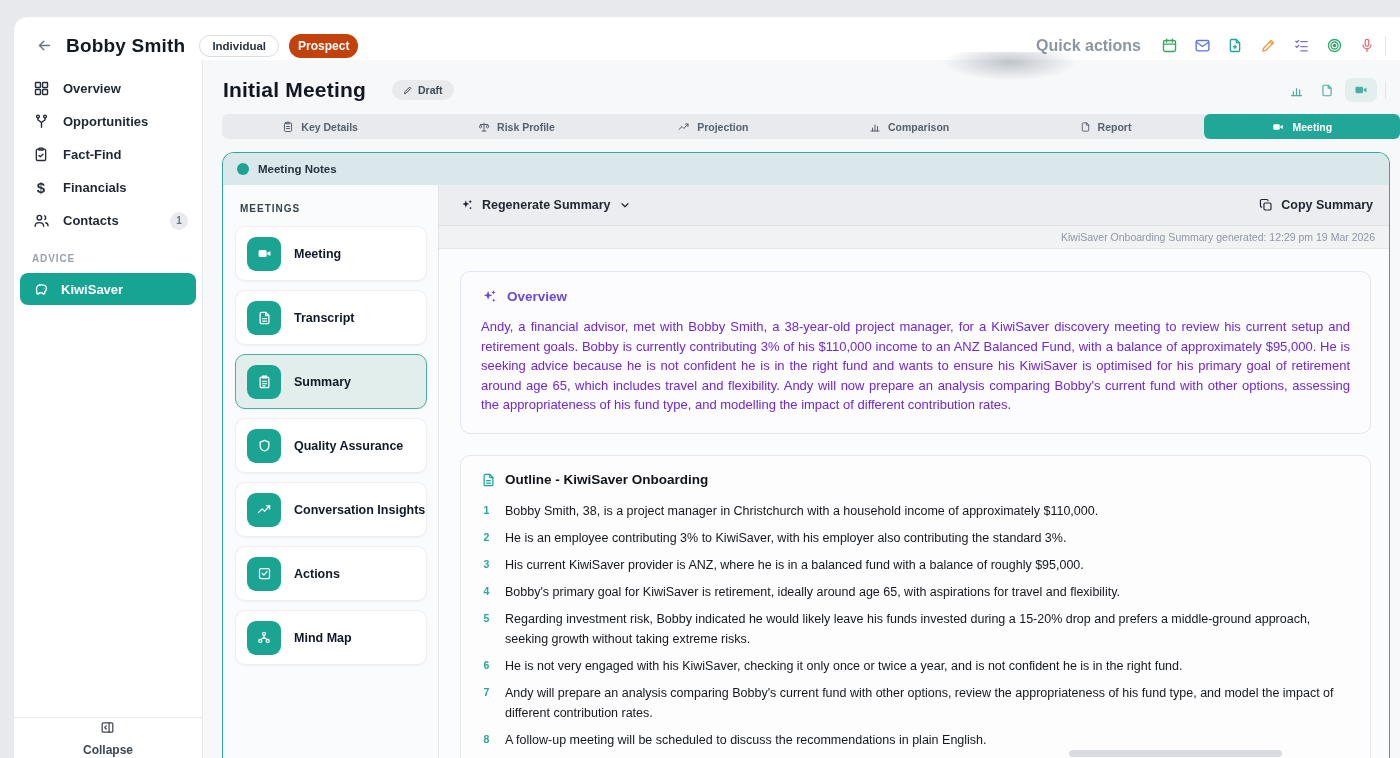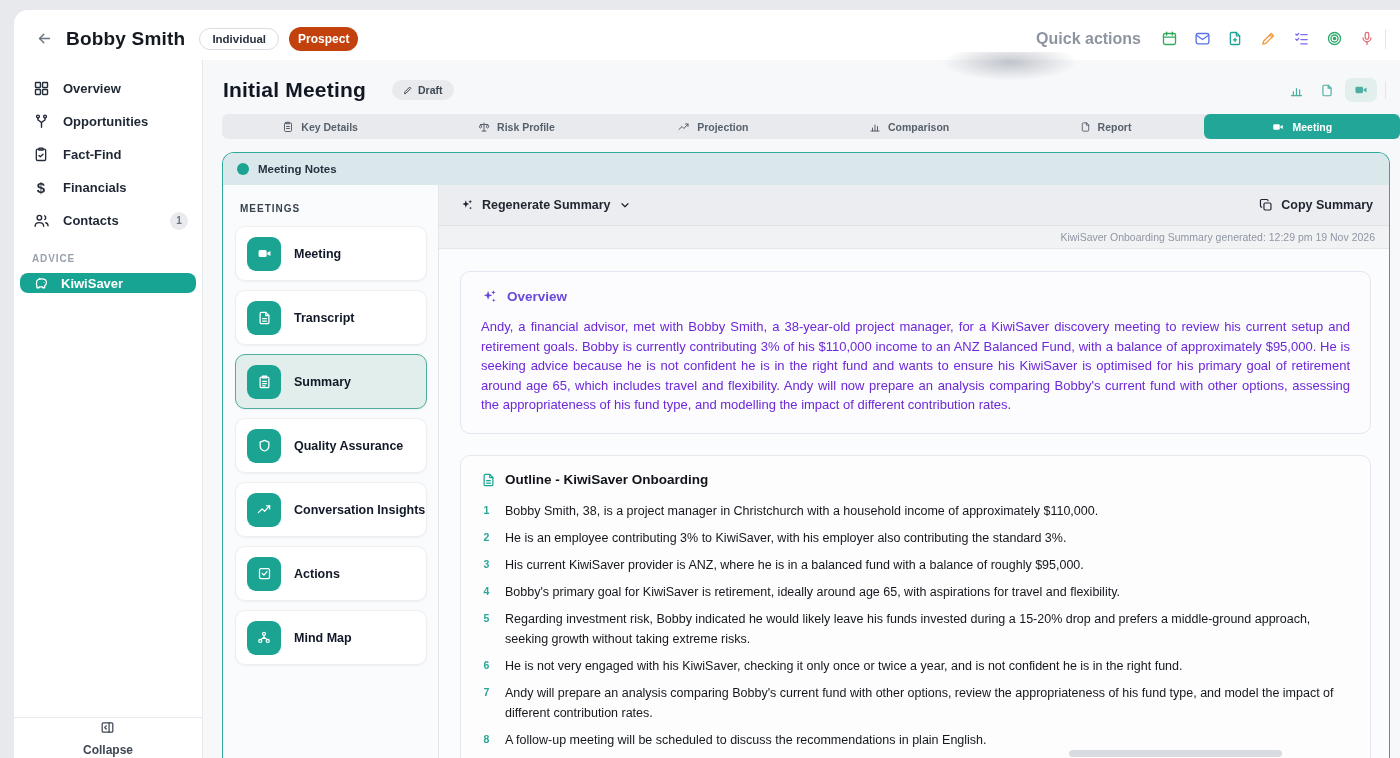--- a/index.html
+++ b/index.html
@@ -3,21 +3,21 @@
 <meta charset="utf-8">
 <style>
   * { margin:0; padding:0; box-sizing:border-box; }
   html,body { width:1400px; height:758px; overflow:hidden; }
   body { font-family:"Liberation Sans","DejaVu Sans",sans-serif; background:#E7E9ED; position:relative; color:#1E2733; }
   .page { position:absolute; inset:0; }
   button { font-family:inherit; background:none; border:none; cursor:pointer; color:inherit; }
   svg { display:block; }
 
   
-  .topbar { position:absolute; left:14px; top:10px; right:0; height:57px; background:#FFFFFF;
+  .topbar { position:absolute; left:14px; top:17px; right:0; height:57px; background:#FFFFFF;
             border-radius:14px 0 0 0; display:flex; align-items:center; padding:0 14px 0 16px; }
   .back-btn { width:28px; height:28px; display:grid; place-items:center; color:#6B7280; margin-right:8px; }
   .client-name { font-size:19px; font-weight:800; letter-spacing:.2px; color:#14181F; margin-right:14px; }
   .pill { border-radius:999px; font-weight:700; }
   .pill-outline { border:1px solid #D9DDE3; color:#2A3240; font-size:11.5px; padding:4px 12px; margin-right:10px; background:#fff; font-weight:700;}
   .pill-teal { background:#c2410c; color:#fff; font-size:12px; padding:5px 9px; }
   .tb-spacer { flex:1; }
   .qa-label { font-size:16px; color:#8D95A1; margin-right:16px; font-weight:600; }
   .qa-btn { width:24px; height:24px; display:grid; place-items:center; margin-right:9px; }
   .tb-div { width:1px; height:20px; background:#E3E6EA; margin-left:4px; }
@@ -25,21 +25,21 @@
   
   .sidebar { position:absolute; left:14px; top:60px; width:189px; bottom:0; background:#FFFFFF;
              border-right:1px solid #E6E8EC; padding-top:12px; }
   .nav-item { height:33px; display:flex; align-items:center; gap:13px; padding-left:18px;
               font-size:13px; font-weight:700; color:#1E2733; }
   .nav-item .nicon { width:18px; display:grid; place-items:center; color:#242D3A; }
   .nav-badge { margin-left:auto; margin-right:14px; background:#E9EBEE; color:#6A7380; font-size:10px;
                min-width:18px; height:18px; border-radius:999px; display:grid; place-items:center; font-weight:600; }
   .dollar-glyph { font-size:15px; font-weight:700; line-height:1; }
   .advice-label { margin:16px 0 9px 18px; font-size:10px; font-weight:800; color:#98A0AB; letter-spacing:.9px; }
-  .advice-item { margin:0 6px; height:20px; border-radius:8px; background:#18A492; color:#fff;
+  .advice-item { margin:0 6px; height:32px; border-radius:8px; background:#18A492; color:#fff;
                  display:flex; align-items:center; gap:11px; padding-left:13px; font-size:13px; font-weight:800; }
   .advice-item .nicon { color:#fff; }
   .collapse-row { position:absolute; left:0; right:0; bottom:0; height:41px; border-top:1px solid #E8EAED;
                   display:flex; align-items:center; justify-content:center; }
   .collapse-btn { display:flex; align-items:center; gap:8px; font-size:12px; font-weight:600; color:#3F4754;flex-direction:column; }
 
   
   .main { position:absolute; left:203px; top:60px; right:0; bottom:0; background:#F7F8FA; }
   .shadow-blob { position:absolute; left:722px; top:-8px; width:170px; height:40px; pointer-events:none; z-index:6;
                  background:radial-gradient(55% 65% at 50% 25%, rgba(110,118,132,.40), rgba(110,118,132,0) 72%); }
@@ -463,21 +463,21 @@
               <span>
                   <svg width="14" height="14" viewBox="0 0 24 24" fill="none" stroke="currentColor" stroke-width="2" stroke-linejoin="round">
                     <rect x="8.5" y="8.5" width="12" height="12" rx="2"></rect>
                     <path d="M5.5 15.5h-1a2 2 0 0 1-2-2v-9a2 2 0 0 1 2-2h9a2 2 0 0 1 2 2v1"></path>
                   </svg>
                 </span>
               <span>Copy Summary</span>
             </button>
           </div>
 
-          <div class="gen-note">KiwiSaver Onboarding Summary generated: 12:29 pm 19 Nov 2026</div>
+          <div class="gen-note">KiwiSaver Onboarding Summary generated: 12:29 pm 19 Mar 2026</div>
 
           <div class="scroll-area">
             <div class="overview-card">
               <div class="ov-head">
                 <span>
                     <svg width="17" height="17" viewBox="0 0 24 24" fill="currentColor">
                       <path d="M10 4l1.6 4.7L16 10.3l-4.4 1.6L10 16.6l-1.6-4.7L4 10.3l4.4-1.6z"></path>
                       <path d="M17.5 3l.9 2.4 2.4.9-2.4.9-.9 2.4-.9-2.4-2.4-.9 2.4-.9z"></path>
                       <path d="M18 14.5l.7 2 2 .7-2 .7-.7 2-.7-2-2-.7 2-.7z"></path>
                     </svg>

